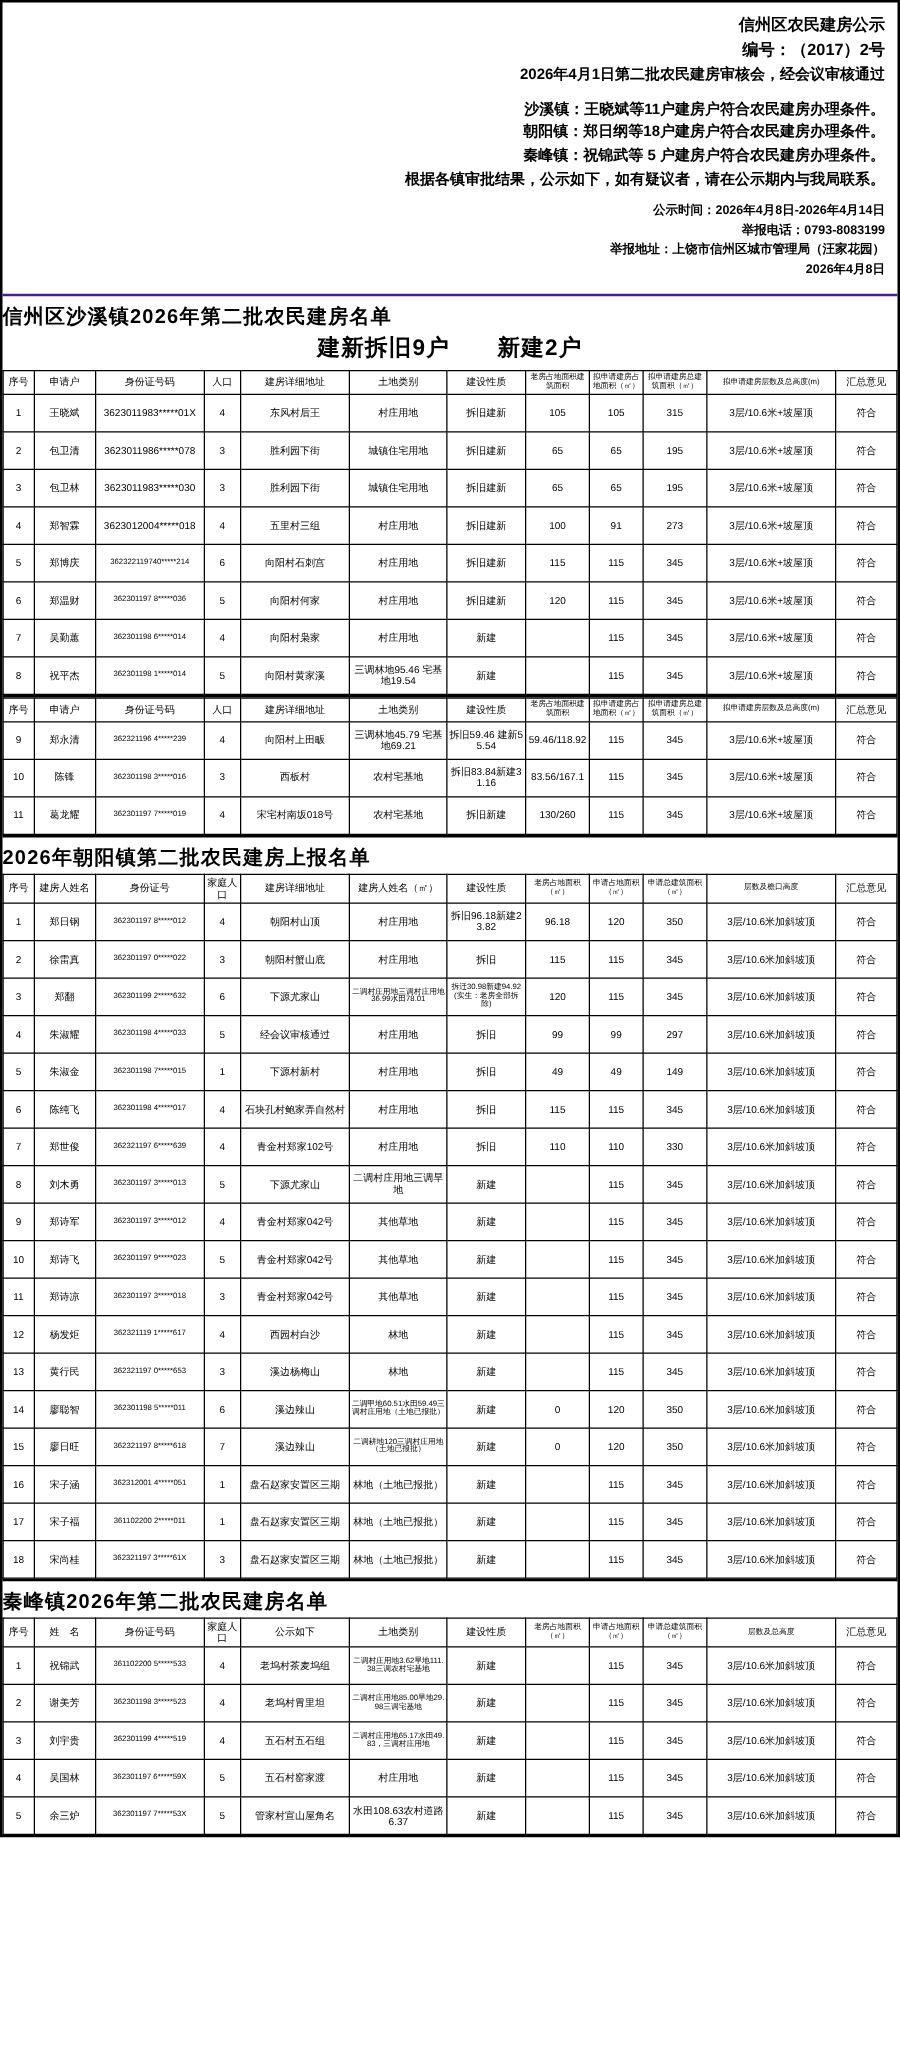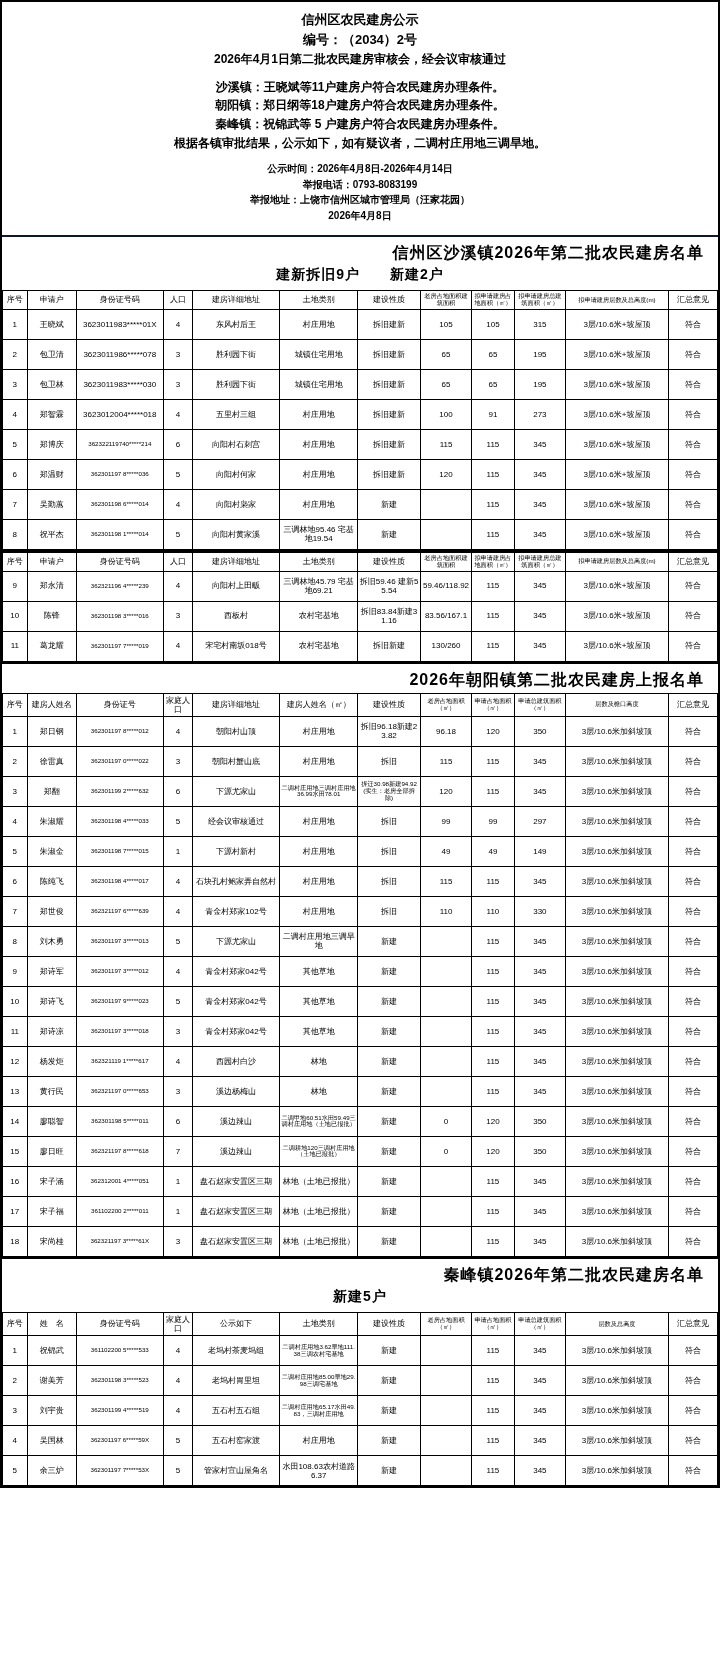--- a/index.html
+++ b/index.html
@@ -1,46 +1,46 @@
 <!DOCTYPE html>
 <html><head>
 <meta charset="utf-8">
 <style>
   html,body{margin:0;padding:0;background:#fff;}
   body{font-family:"Liberation Sans","DejaVu Sans",sans-serif;color:#000;}
   .page{width:720px;margin:0 auto;box-sizing:border-box;border:2px solid #000;}
-  .header{padding:8px 10px 12px 10px;text-align:center;border-bottom:2px solid #0f172a;}
+  .header{padding:8px 10px 12px 10px;text-align:right;border-bottom:2px solid #4c1d95;}
   .header .ln{font-weight:bold;line-height:1.55;}
   .h-title{font-size:13px;}
   .h-sub{font-size:12px;}
   .h-sub2{font-size:10px;}
   .gap{height:9px;}
-  .sec-title{text-align:right;font-weight:bold;font-size:16px;padding:6px 14px 2px 0;letter-spacing:1px;}
-  .sec-title2{text-align:center;font-weight:bold;font-size:14px;padding:0 0 6px 0;letter-spacing:1px;}
+  .sec-title{text-align:left;font-weight:bold;font-size:16px;padding:6px 14px 2px 0;letter-spacing:1px;}
+  .sec-title2{text-align:center;font-weight:bold;font-size:18px;padding:0 0 6px 0;letter-spacing:1px;}
   .sec-wrap{border-bottom:2px solid #000;}
   table{border-collapse:collapse;width:100%;table-layout:fixed;}
   td,th{border:1px solid #000;font-size:8px;text-align:center;vertical-align:middle;padding:1px 1px;line-height:1.15;word-break:break-all;}
   thead th{font-weight:normal;font-size:8px;padding:2px 1px;}
   tbody td{height:27px;}
   .tiny{font-size:6.2px;line-height:1.1;}
 </style>
 </head>
 <body>
 
 <div class="page">
 
   <div class="header">
     <div class="ln h-title">信州区农民建房公示</div>
-    <div class="ln h-title">编号：（2034）2号</div>
+    <div class="ln h-title">编号：（2017）2号</div>
     <div class="ln h-sub">2026年4月1日第二批农民建房审核会，经会议审核通过</div>
     <div class="gap"></div>
     <div class="ln h-sub">沙溪镇：王晓斌等11户建房户符合农民建房办理条件。</div>
     <div class="ln h-sub">朝阳镇：郑日纲等18户建房户符合农民建房办理条件。</div>
     <div class="ln h-sub">秦峰镇：祝锦武等 5 户建房户符合农民建房办理条件。</div>
-    <div class="ln h-sub">根据各镇审批结果，公示如下，如有疑议者，二调村庄用地三调旱地。</div>
+    <div class="ln h-sub">根据各镇审批结果，公示如下，如有疑议者，请在公示期内与我局联系。</div>
     <div class="gap"></div>
     <div class="ln h-sub2">公示时间：2026年4月8日-2026年4月14日</div>
     <div class="ln h-sub2">举报电话：0793-8083199</div>
     <div class="ln h-sub2">举报地址：上饶市信州区城市管理局（汪家花园）</div>
     <div class="ln h-sub2">2026年4月8日</div>
   </div>
 
   <div class="sec-wrap">
     <div class="sec-title">信州区沙溪镇2026年第二批农民建房名单</div>
     <div class="sec-title2">建新拆旧9户　　新建2户</div>
@@ -556,21 +556,20 @@
             <td>345</td>
             <td>3层/10.6米加斜坡顶</td>
             <td>符合</td>
           </tr>
         </tbody>
     </table>
   </div>
 
   <div class="sec-wrap" style="border-bottom:none">
     <div class="sec-title">秦峰镇2026年第二批农民建房名单</div>
-    <div class="sec-title2">新建5户</div>
     <table>
       <colgroup>
           <col style="width:22px">
           <col style="width:44px">
           <col style="width:78px">
           <col style="width:26px">
           <col style="width:78px">
           <col style="width:70px">
           <col style="width:56px">
           <col style="width:46px">

